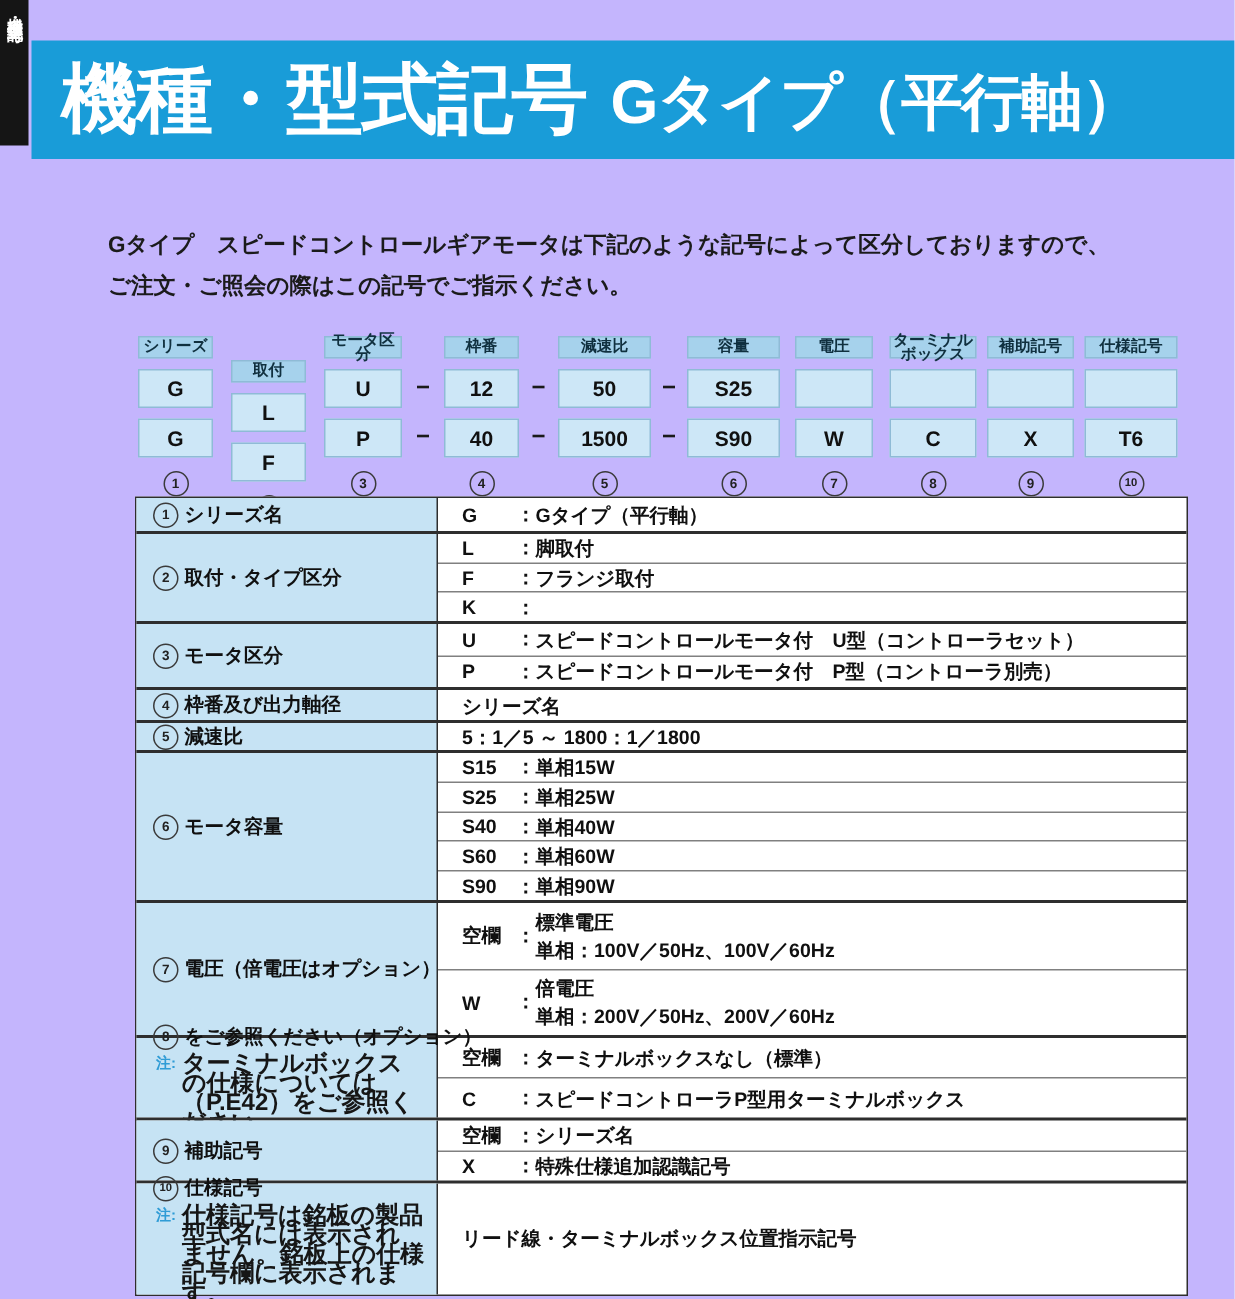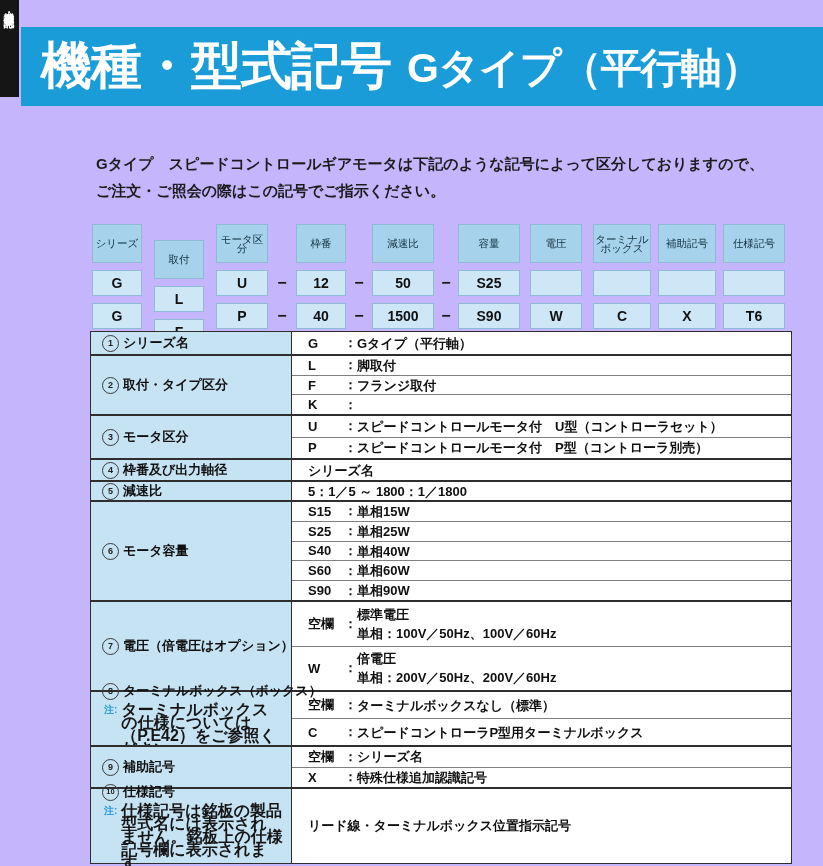--- a/index.html
+++ b/index.html
@@ -29,43 +29,43 @@
   }
   
   .banner{
     position:absolute;left:21px;top:27px;width:802px;height:79px;background:var(--banner);
     display:flex;align-items:center;gap:16px;padding-left:20px;box-sizing:border-box;
   }
   .banner .t-main{color:#fff;font-size:51px;font-weight:800;letter-spacing:-1px;white-space:nowrap;}
   .banner .t-sub{color:#fff;font-size:41px;font-weight:800;letter-spacing:-1px;white-space:nowrap;padding-top:4px;}
   
   .intro{
-    position:absolute;left:96px;top:150px;width:712px;
+    position:absolute;left:72px;top:150px;width:712px;
     font-size:15px;font-weight:600;line-height:27px;color:#1b1b1b;
   }
   
   .code-table{position:absolute;left:90px;top:224px;width:702px;height:118px;}
   .cc{position:absolute;top:0;display:flex;flex-direction:column;}
   .cc:nth-child(1){left:2px;width:50px;}
   .cc:nth-child(2){left:64px;width:50px;margin-top:16px;}
   .cc:nth-child(3){left:126px;width:52px;}
   .cc:nth-child(4){left:180px;width:24px;}
   .cc:nth-child(5){left:206px;width:50px;}
   .cc:nth-child(6){left:258px;width:22px;}
   .cc:nth-child(7){left:282px;width:62px;}
   .cc:nth-child(8){left:346px;width:20px;}
   .cc:nth-child(9){left:368px;width:62px;}
   .cc:nth-child(10){left:440px;width:52px;}
   .cc:nth-child(11){left:503px;width:58px;}
   .cc:nth-child(12){left:568px;width:58px;}
   .cc:nth-child(13){left:633px;width:62px;}
   .cc .hd{
-    height:39px;background:var(--hdr-cell);border:1px solid var(--cell-border);box-sizing:border-box;
+    height:15px;background:var(--hdr-cell);border:1px solid var(--cell-border);box-sizing:border-box;
     display:flex;align-items:center;justify-content:center;text-align:center;
-    font-size:10.5px;font-weight:normal;color:#10303f;white-space:pre-line;line-height:9px;
+    font-size:10.5px;font-weight:bold;color:#10303f;white-space:pre-line;line-height:9px;
   }
   .cc .cell{
     height:26px;margin-top:7px;background:var(--val-cell);border:1px solid var(--cell-border);box-sizing:border-box;
     display:flex;align-items:center;justify-content:center;
     font-size:14px;font-weight:bold;color:#101010;
   }
   .cc .num{height:18px;margin-top:8px;display:flex;align-items:center;justify-content:center;}
   .cc.dash .hd,.cc.dash .num{visibility:hidden;}
   .cc.dash .cell{background:none;border:none;font-size:16px;font-weight:900;color:#1a1a1a;}
   .circ{
@@ -413,21 +413,21 @@
               <div>倍電圧</div>
               <div>単相：200V／50Hz、200V／60Hz</div>
             </div>
   </div>
         </div>
   </div>
       <div class="drow">
     <div class="lbl">
       <div class="lbl-line">
         <span class="circ">8</span>
-        <span class="lbl-text">ターミナルボックス（ボックス）</span>
+        <span class="lbl-text">をご参照ください（オプション）</span>
       </div>
       <div class="note">
         <span class="note-mark">注:</span>
         <span class="note-text">ターミナルボックスの仕様については（P.E42）をご参照ください。</span>
       </div>
     </div>
     <div class="rcol">
           <div class="ritem">
     <span class="code">空欄</span>
     <span class="colon">：</span>

